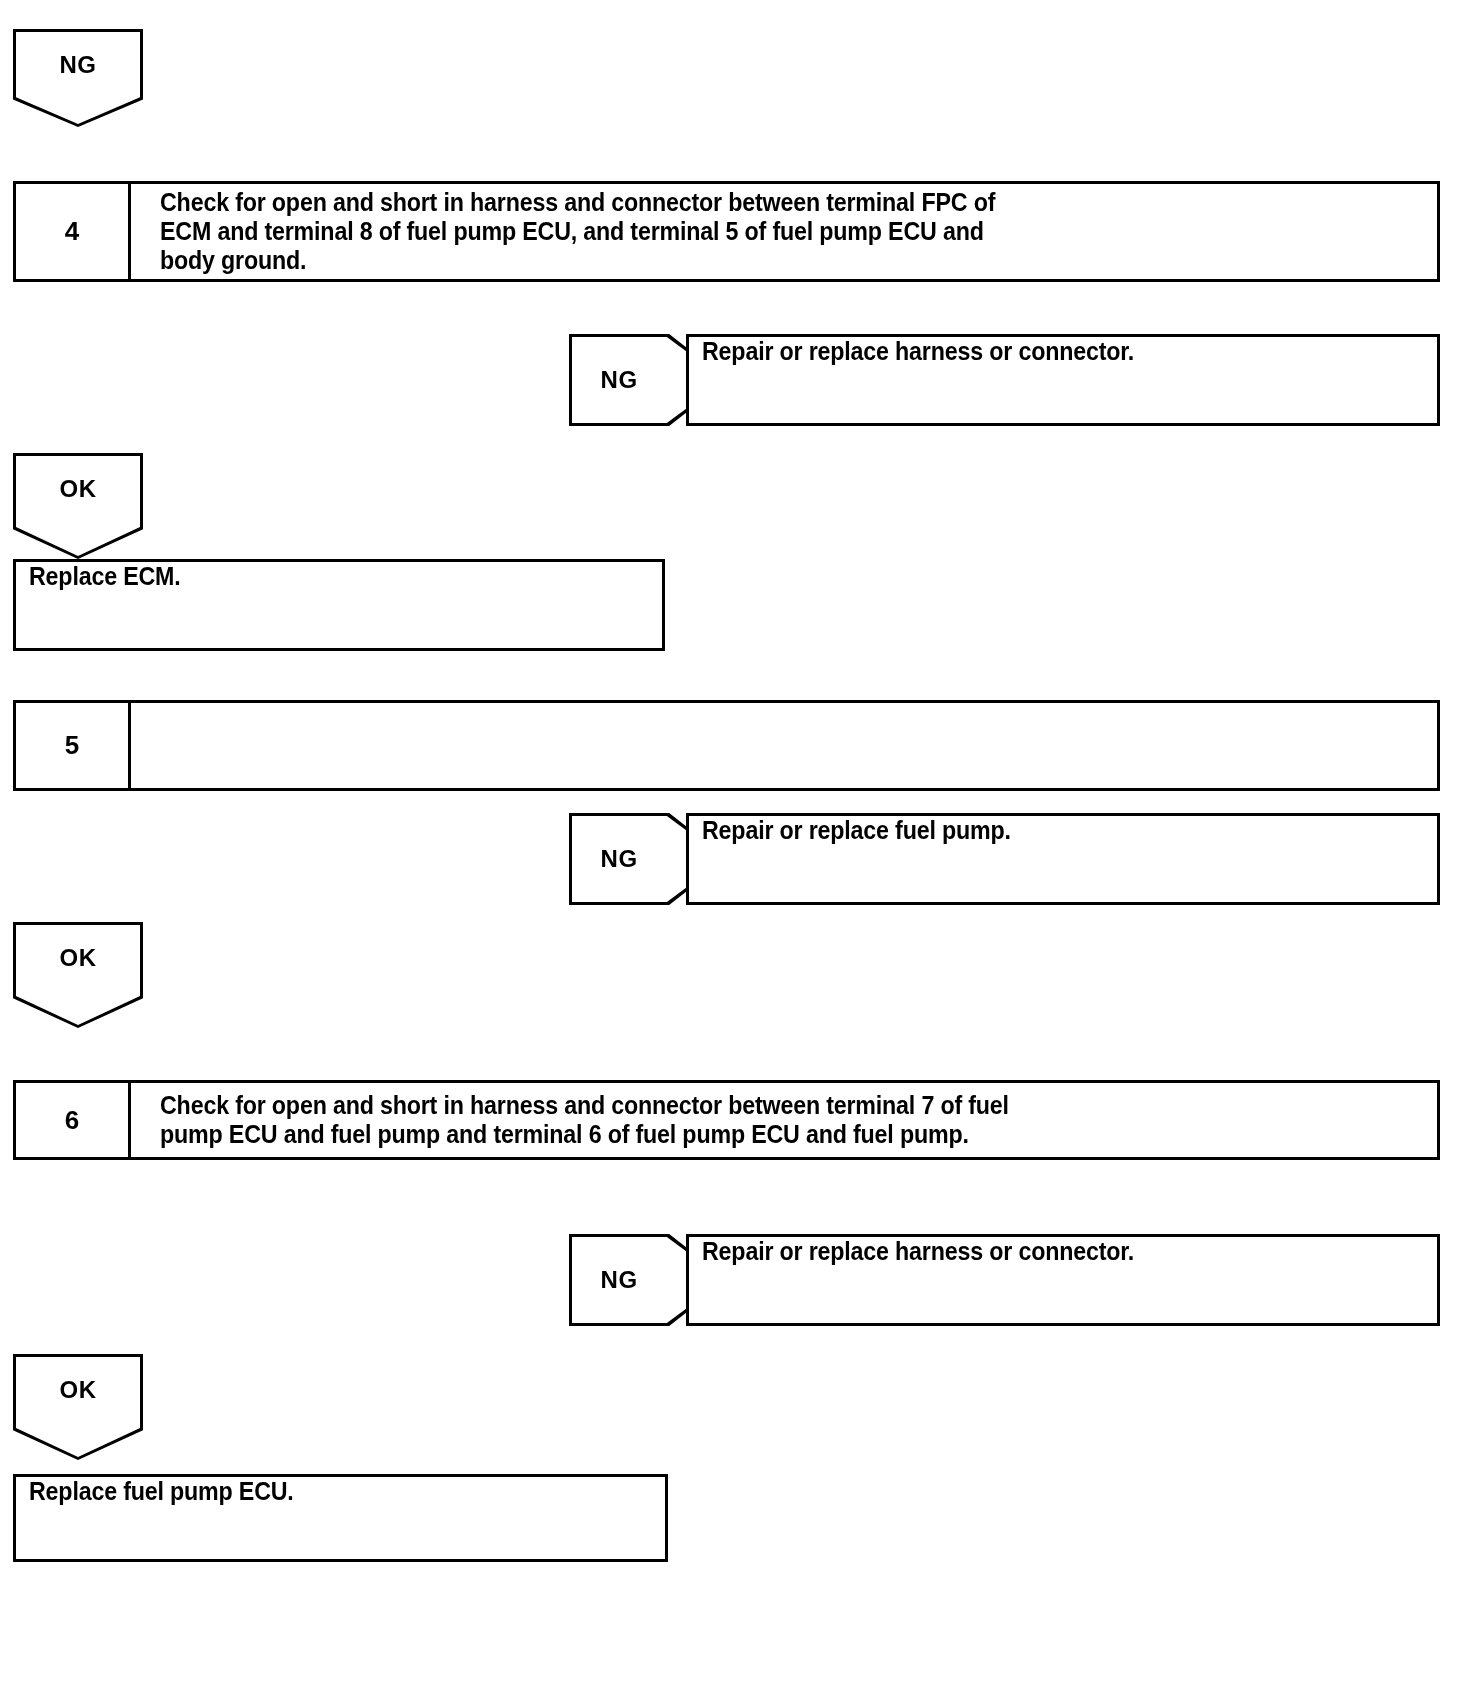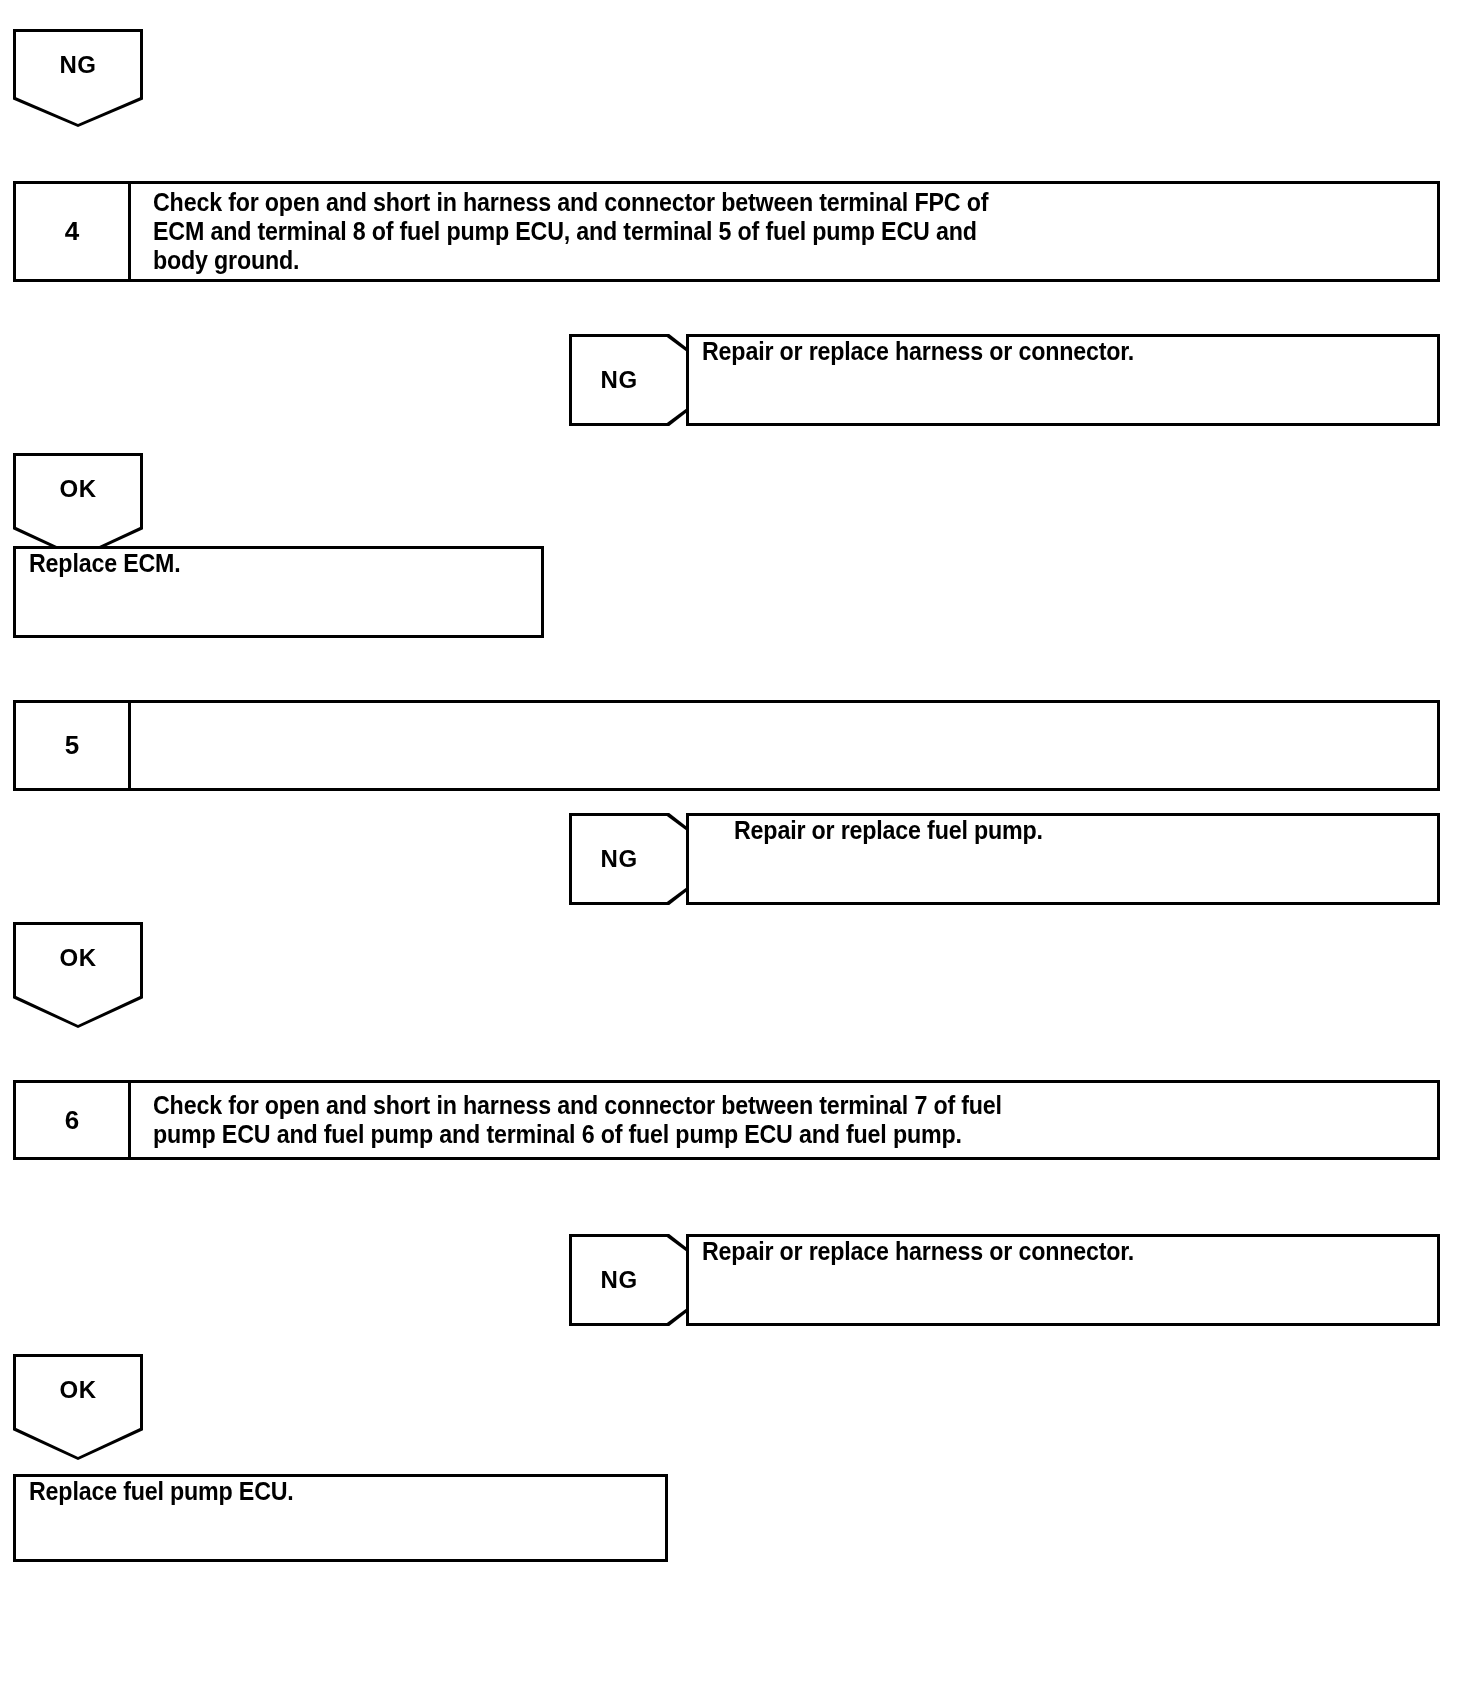--- a/index.html
+++ b/index.html
@@ -50,21 +50,21 @@
     display: flex;
     align-items: center;
     justify-content: center;
     font-size: 26px;
     font-weight: bold;
   }
   .step-body {
     flex: 1;
     display: flex;
     align-items: center;
-    padding: 9px;
+    padding: 16px;
   }
 
   
   .arrow-down {
     position: absolute;
     background: #000;
     clip-path: polygon(0% 0%, 100% 0%, 100% 72%, 50% 100%, 0% 72%);
   }
   .arrow-down .inner {
     position: absolute;
@@ -131,33 +131,33 @@
   </div>
   <div class="node box" style="left:686px; top:318px; width:754px; height:92px;">
     <div class="box-text">Repair or replace harness or connector.</div>
   </div>
 
   <div class="arrow-down" style="left:13px; top:437px; width:130px; height:106px;">
     <div class="inner"></div>
     <div class="lbl">OK</div>
   </div>
 
-  <div class="node box" style="left:13px; top:530px; width:531px; height:92px;">
+  <div class="node box" style="left:13px; top:543px; width:652px; height:92px;">
     <div class="box-text">Replace ECM.</div>
   </div>
 
   <div class="node box step-box" style="left:13px; top:684px; width:1427px; height:91px;">
     <div class="step-num">5</div>
   </div>
 
   <div class="arrow-right" style="left:569px; top:797px; width:159px; height:92px;">
     <div class="inner"></div>
     <div class="lbl">NG</div>
   </div>
-  <div class="node box" style="left:686px; top:797px; width:754px; height:92px;padding-left:32px;">
+  <div class="node box" style="left:686px; top:797px; width:754px; height:92px;">
     <div class="box-text">Repair or replace fuel pump.</div>
   </div>
 
   <div class="arrow-down" style="left:13px; top:906px; width:130px; height:106px;">
     <div class="inner"></div>
     <div class="lbl">OK</div>
   </div>
 
   <div class="node box step-box" style="left:13px; top:1064px; width:1427px; height:80px;">
     <div class="step-num">6</div>

